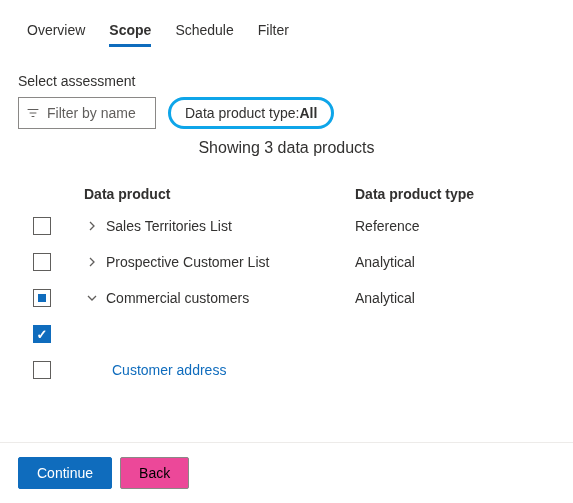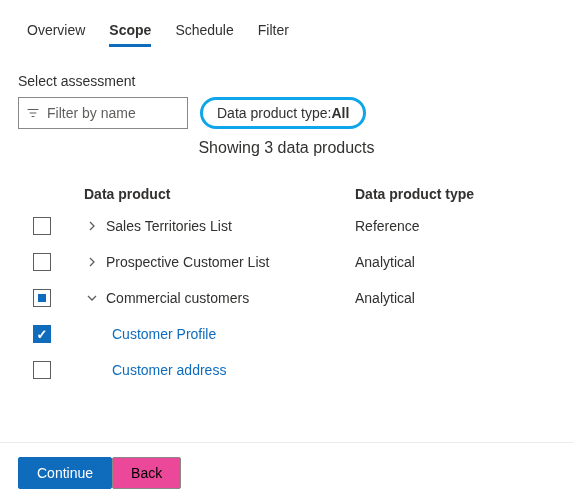--- a/index.html
+++ b/index.html
@@ -42,21 +42,21 @@
     display: flex;
     gap: 12px;
     align-items: center;
     margin-bottom: 10px;
   }
   .filter-input {
     display: flex;
     align-items: center;
     border: 1px solid #8a8886;
     height: 32px;
-    width: 170px;
+    width: 138px;
     padding: 0 8px;
     gap: 6px;
   }
   .filter-input input {
     border: none;
     outline: none;
     flex: 1;
     font-size: 14px;
     font-family: inherit;
     color: #323130;
@@ -122,21 +122,21 @@
     color: #605e5c;
   }
   .indent-1 { padding-left: 18px; }
   .indent-2 { padding-left: 46px; }
   .link { color: #0f6cbd; cursor: pointer; }
   .footer {
     border-top: 1px solid #edebe9;
     padding: 14px 18px;
     display: flex;
     align-items: center;
-    gap: 0;
+    gap: 8px;
   }
   .btn {
     height: 32px;
     padding: 0 18px;
     border: 1px solid #8a8886;
     background: #ec4899;
     font-family: inherit;
     font-size: 14px;
     cursor: pointer;
     border-radius: 2px;
@@ -228,23 +228,20 @@
       </span>
       <span>Commercial customers</span>
     </div>
     <div class="col-type">Analytical</div>
   </div>
 
   <div class="row">
     <div class="col-check">
         <div class="checkbox checked"></div>
       </div>
-    <div class="col-name indent-2">
-      <span class="link">Customer Profile</span>
-    </div>
     <div class="col-type"></div>
   </div>
 
   <div class="row">
     <div class="col-check">
         <div class="checkbox"></div>
       </div>
     <div class="col-name indent-2">
       <span class="link">Customer address</span>
     </div>

